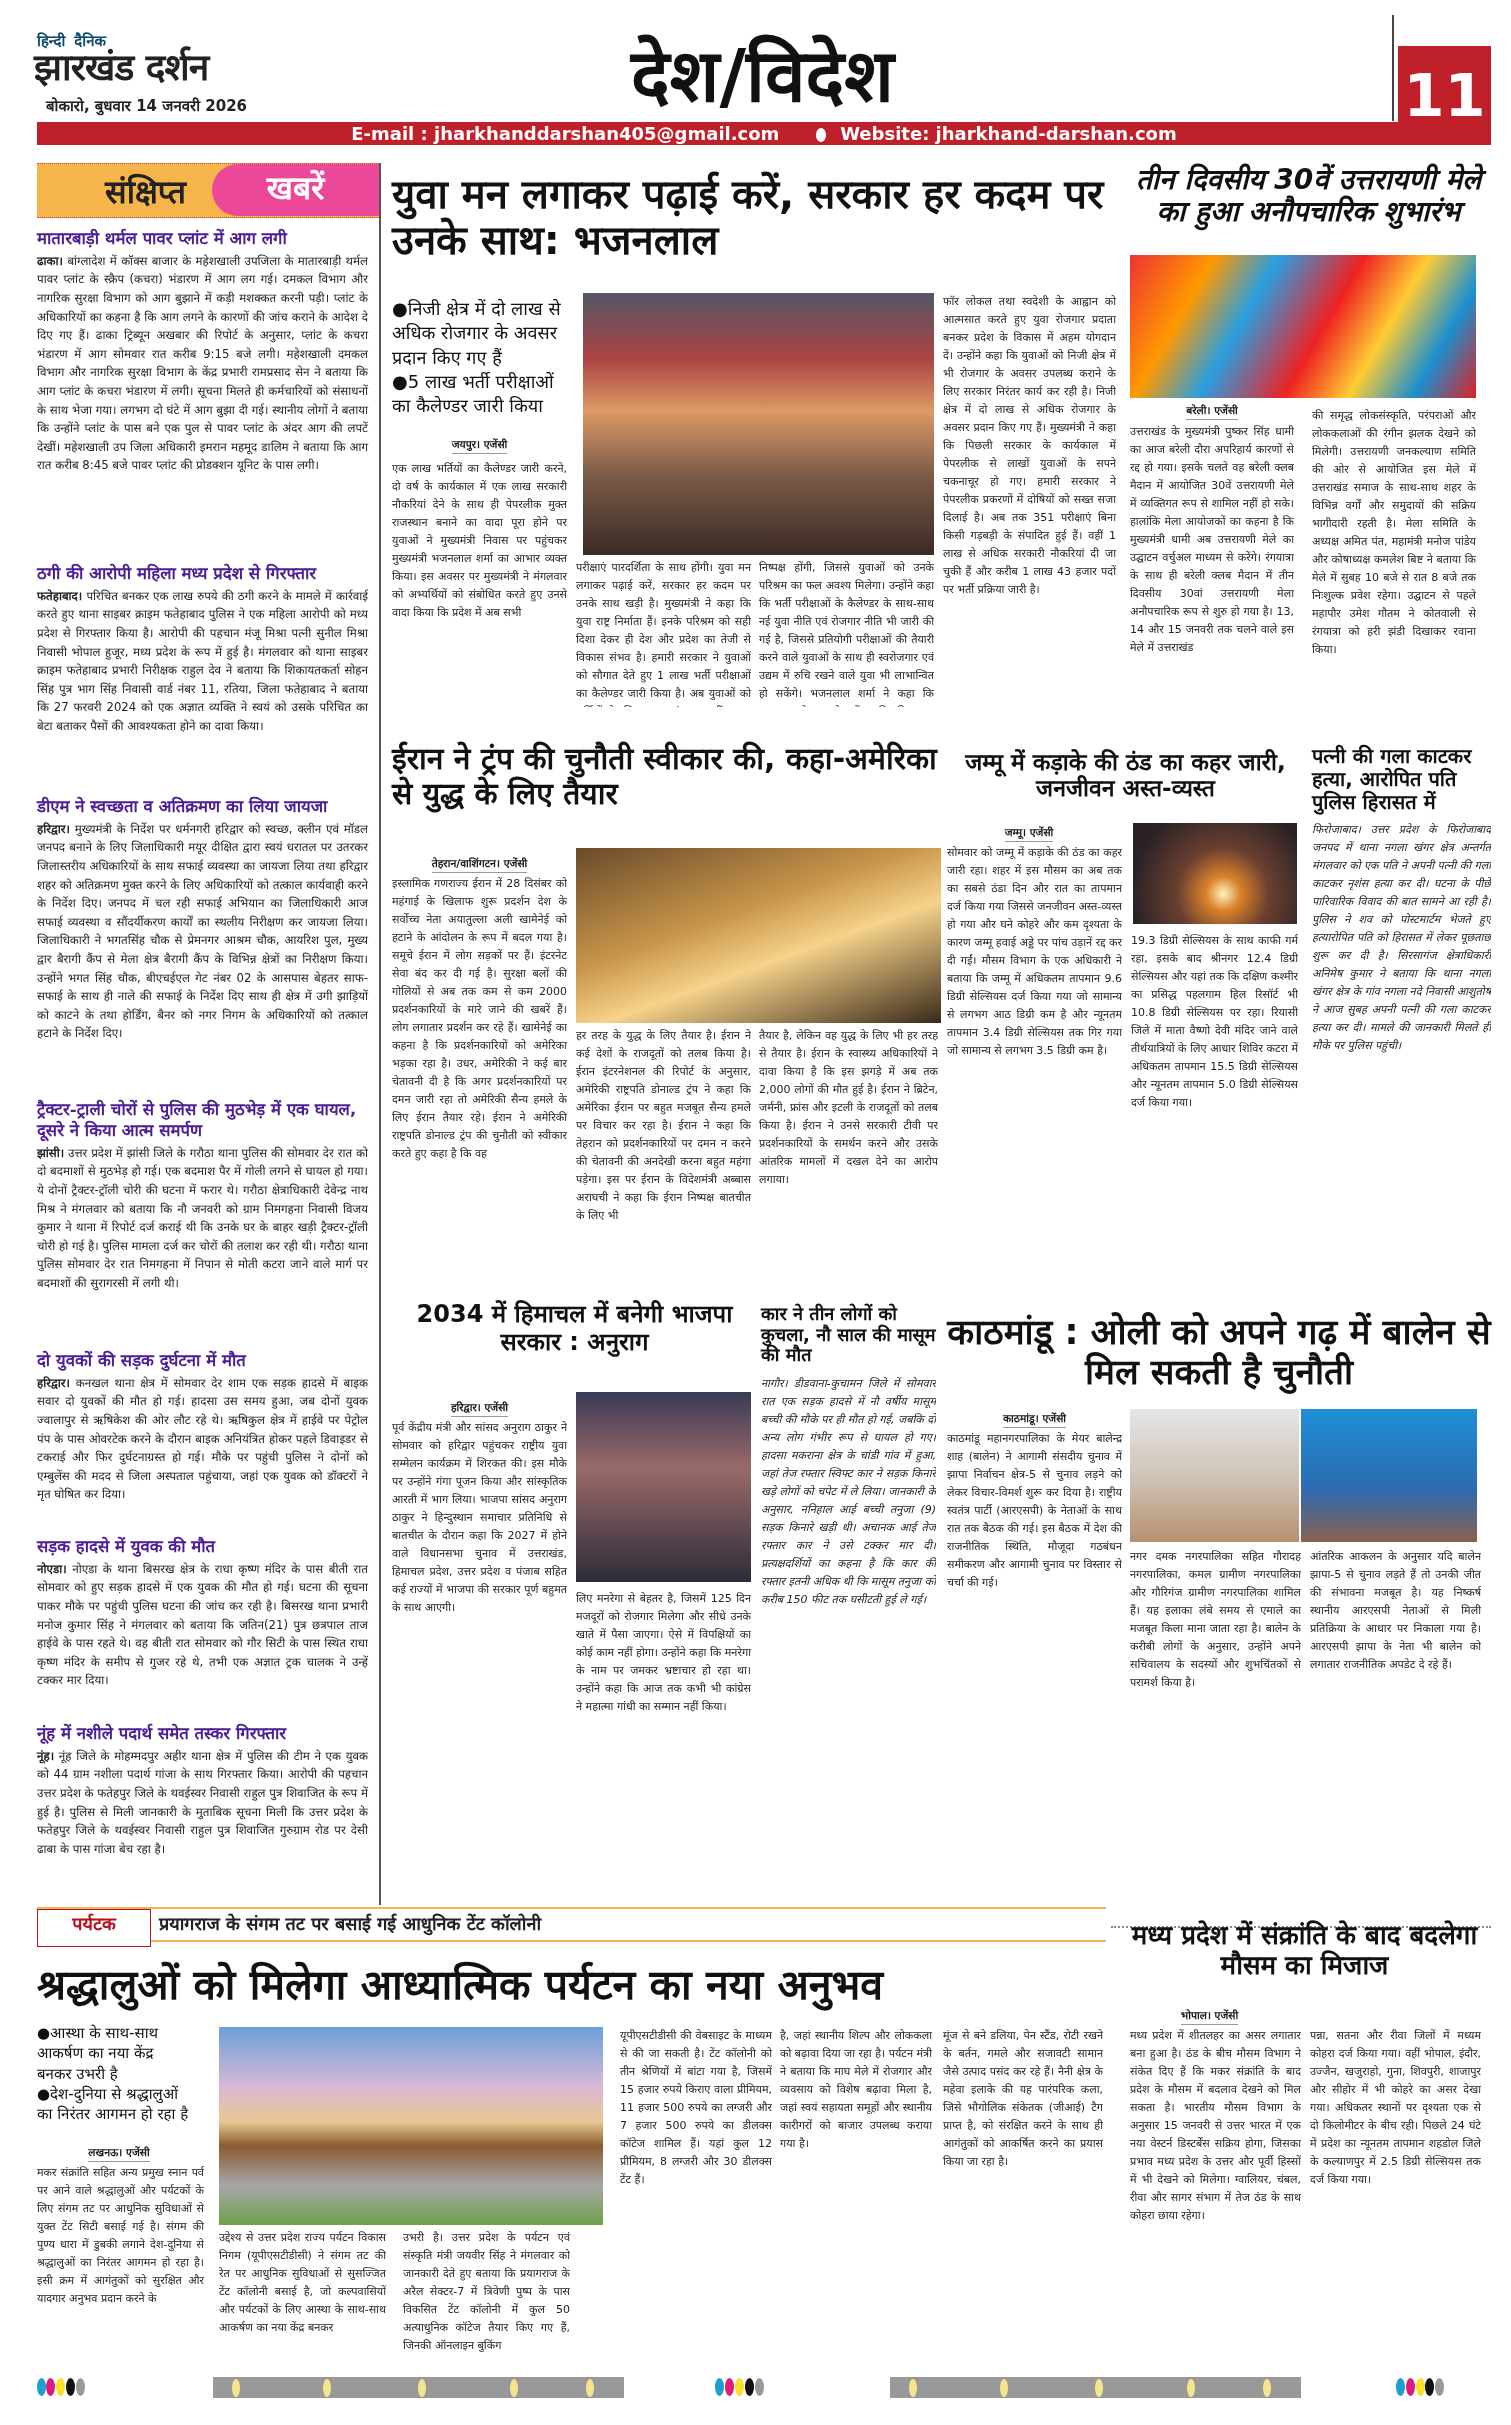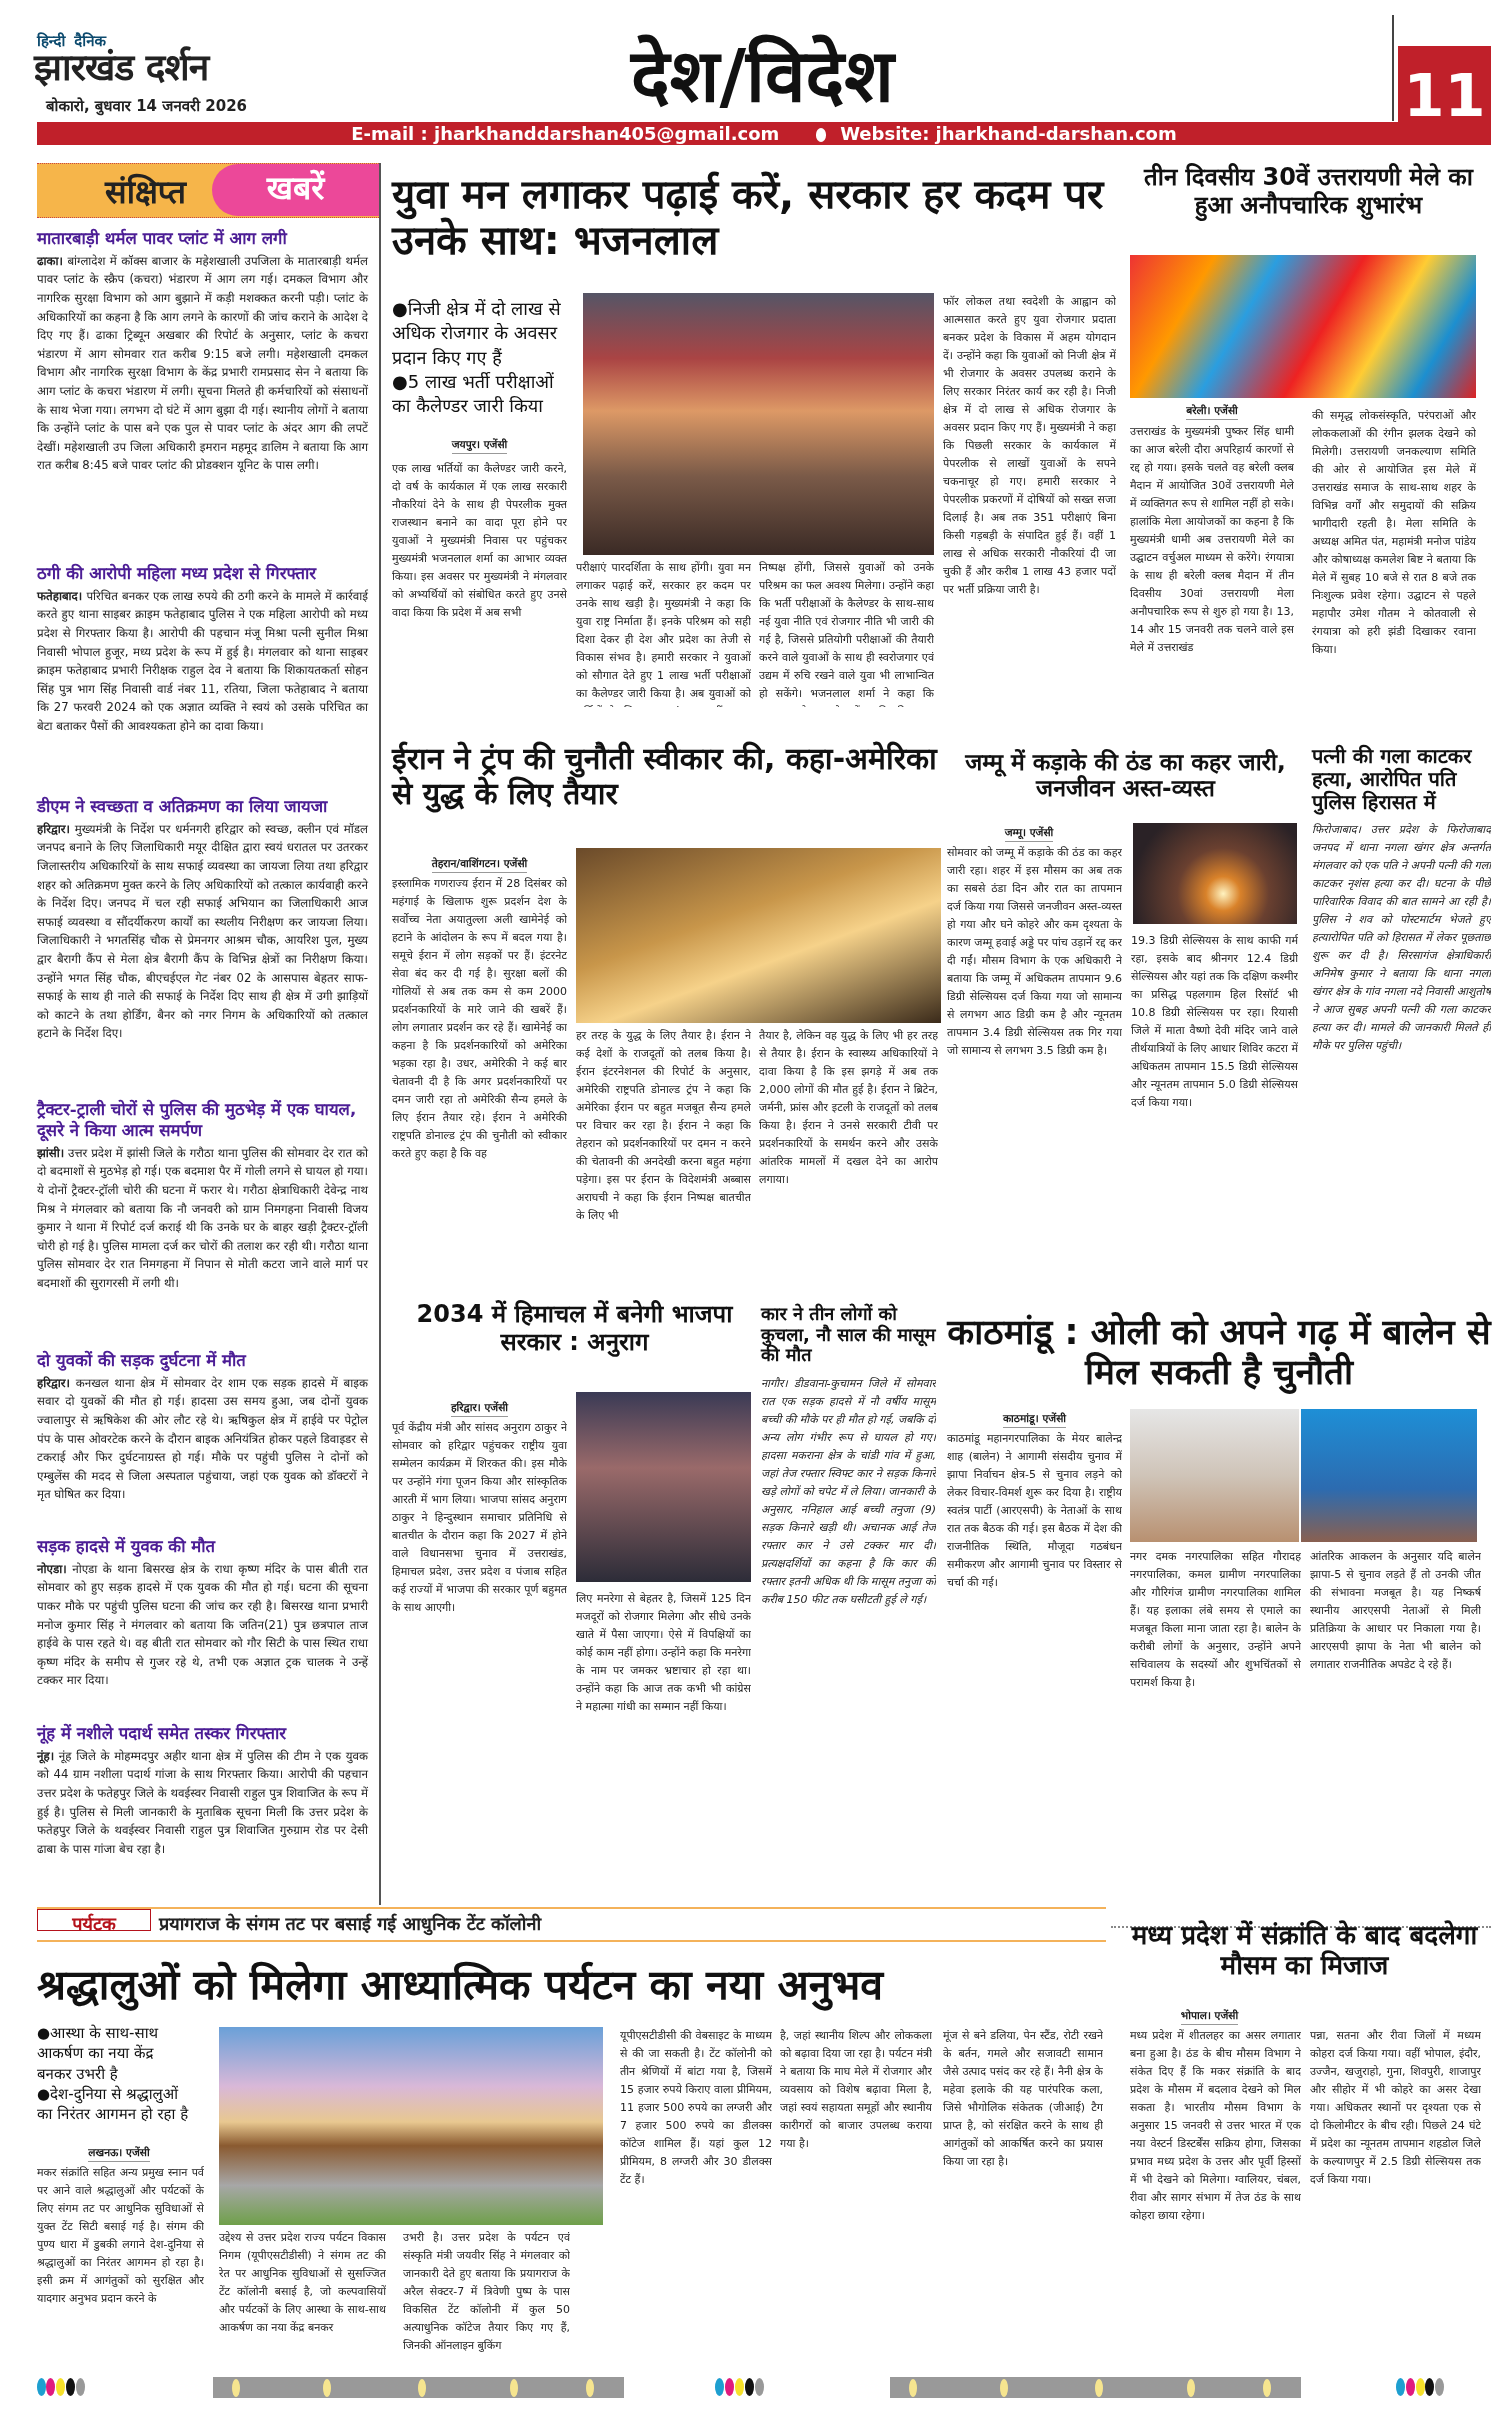--- a/index.html
+++ b/index.html
@@ -35,21 +35,21 @@
   .ph-rally { background: linear-gradient(180deg,#556 0%,#a44 25%,#d96 45%,#7a5a48 70%,#3a2a25 100%); }
   .ph-mela { background: linear-gradient(120deg,#e33 0%,#f90 20%,#2a9ee0 35%,#e22 55%,#fc3 70%,#1c8fd0 85%,#d22 100%); }
   .ph-iran { background: linear-gradient(160deg,#6a4a2a 0%,#c8964a 40%,#f6d28a 60%,#3a2a1a 100%); }
   .ph-fog { background: radial-gradient(circle at 55% 70%,#fff3c0 0%,#d9822a 15%,#6a4030 40%,#2a2226 80%); }
   .ph-himachal { background: linear-gradient(180deg,#3a3a55 0%,#9a6a6a 40%,#2c2c38 100%); }
   .ph-oli { background: linear-gradient(180deg,#e6e6e6 0%,#cfc4b8 50%,#b89070 100%); }
   .ph-balen { background: linear-gradient(180deg,#1e8fd6 0%,#2c6bb0 60%,#8a6050 100%); }
   .ph-tent { background: linear-gradient(180deg,#6aa0d8 0%,#d9b8d8 30%,#e8c890 48%,#8a5a30 60%,#a7a7a7 80%,#6fa04a 100%); }
 
   .tourism-bar { left: 37px; top: 1907px; width: 1069px; height: 35px; border-top: 2.3px solid #f4b25a; border-bottom: 2.3px solid #f4b25a; }
-  .tourism-tag { position: absolute; left: 0; top: 0; width: 114px; height: 22px; border: 1.5px solid #b5121b; color: #b5121b; font-size: 18px; font-weight: bold; text-align: center; line-height: 27px; background: #fff; }
+  .tourism-tag { position: absolute; left: 0; top: 0; width: 114px; height: 38px; border: 1.5px solid #b5121b; color: #b5121b; font-size: 18px; font-weight: bold; text-align: center; line-height: 27px; background: #fff; }
   .tourism-sub { position: absolute; left: 122px; top: 2.3px; font-size: 18px; font-weight: bold; color: #222; }
   .tourism-rule { left: 1111px; top: 1926px; width: 380px; height: 2.3px; border-top: 2.3px dotted #888; }
 
   
   .reg { top: 2378px; height: 18px; width: 9px; border-radius: 50%; }
   .strip { top: 2377px; height: 21px; background: #999; }
   .strip span { position: absolute; top: 1.5px; width: 7.6px; height: 18px; border-radius: 50%; background: #f6e58f; }
 </style>
 </head>
 <body>
@@ -108,21 +108,21 @@
 </div>
 <div class="abs" style="left:392px;top:437px;width:175px;text-align:center;">
   <span class="dateline-small">जयपुर। एजेंसी</span>
 </div>
 <div class="abs photo ph-rally" style="left:583px;top:293px;width:351px;height:262px;"></div>
 <div class="abs body-text" style="left:392px;top:460px;width:175px;height:247px;overflow:hidden;">एक लाख भर्तियों का कैलेण्डर जारी करने, दो वर्ष के कार्यकाल में एक लाख सरकारी नौकरियां देने के साथ ही पेपरलीक मुक्त राजस्थान बनाने का वादा पूरा होने पर युवाओं ने मुख्यमंत्री निवास पर पहुंचकर मुख्यमंत्री भजनलाल शर्मा का आभार व्यक्त किया। इस अवसर पर मुख्यमंत्री ने मंगलवार को अभ्यर्थियों को संबोधित करते हुए उनसे वादा किया कि प्रदेश में अब सभी</div>
 <div class="abs body-text" style="left:576px;top:559px;width:175px;height:148px;overflow:hidden;">परीक्षाएं पारदर्शिता के साथ होंगी। युवा मन लगाकर पढ़ाई करें, सरकार हर कदम पर उनके साथ खड़ी है। मुख्यमंत्री ने कहा कि युवा राष्ट्र निर्माता हैं। इनके परिश्रम को सही दिशा देकर ही देश और प्रदेश का तेजी से विकास संभव है। हमारी सरकार ने युवाओं को सौगात देते हुए 1 लाख भर्ती परीक्षाओं का कैलेण्डर जारी किया है। अब युवाओं को भर्तियों के लिए लम्बा इंतजार नहीं करना होगा। भर्ती परीक्षाएं समय पर होंगी और</div>
 <div class="abs body-text" style="left:759px;top:559px;width:175px;height:148px;overflow:hidden;">निष्पक्ष होंगी, जिससे युवाओं को उनके परिश्रम का फल अवश्य मिलेगा। उन्होंने कहा कि भर्ती परीक्षाओं के कैलेण्डर के साथ-साथ नई युवा नीति एवं रोजगार नीति भी जारी की गई है, जिससे प्रतियोगी परीक्षाओं की तैयारी करने वाले युवाओं के साथ ही स्वरोजगार एवं उद्यम में रुचि रखने वाले युवा भी लाभान्वित हो सकेंगे। भजनलाल शर्मा ने कहा कि राजस्थान के हर क्षेत्र में प्रगति की अपार संभावनाएं हैं। प्रधानमंत्री नरेन्द्र मोदी के वोकल</div>
 <div class="abs body-text" style="left:943px;top:293px;width:173px;height:415px;overflow:hidden;">फॉर लोकल तथा स्वदेशी के आह्वान को आत्मसात करते हुए युवा रोजगार प्रदाता बनकर प्रदेश के विकास में अहम योगदान दें। उन्होंने कहा कि युवाओं को निजी क्षेत्र में भी रोजगार के अवसर उपलब्ध कराने के लिए सरकार निरंतर कार्य कर रही है। निजी क्षेत्र में दो लाख से अधिक रोजगार के अवसर प्रदान किए गए हैं। मुख्यमंत्री ने कहा कि पिछली सरकार के कार्यकाल में पेपरलीक से लाखों युवाओं के सपने चकनाचूर हो गए। हमारी सरकार ने पेपरलीक प्रकरणों में दोषियों को सख्त सजा दिलाई है। अब तक 351 परीक्षाएं बिना किसी गड़बड़ी के संपादित हुई हैं। वहीं 1 लाख से अधिक सरकारी नौकरियां दी जा चुकी हैं और करीब 1 लाख 43 हजार पदों पर भर्ती प्रक्रिया जारी है।</div>
 
-<div class="abs headline" style="left:1130px;top:164px;width:357px;font-size:24px;text-align:center;">तीन दिवसीय 30वें उत्तरायणी मेले का हुआ अनौपचारिक शुभारंभ</div>
+<div class="abs headline" style="left:1130px;top:164px;width:357px;font-size:28px;text-align:center;font-style:italic;">तीन दिवसीय 30वें उत्तरायणी मेले का हुआ अनौपचारिक शुभारंभ</div>
 <div class="abs photo ph-mela" style="left:1130px;top:255px;width:346px;height:143px;"></div>
 <div class="abs" style="left:1130px;top:403px;width:164px;text-align:center;">
   <span class="dateline-small">बरेली। एजेंसी</span>
 </div>
 <div class="abs body-text" style="left:1130px;top:423px;width:164px;height:297px;overflow:hidden;">उत्तराखंड के मुख्यमंत्री पुष्कर सिंह धामी का आज बरेली दौरा अपरिहार्य कारणों से रद्द हो गया। इसके चलते वह बरेली क्लब मैदान में आयोजित 30वें उत्तरायणी मेले में व्यक्तिगत रूप से शामिल नहीं हो सके। हालांकि मेला आयोजकों का कहना है कि मुख्यमंत्री धामी अब उत्तरायणी मेले का उद्घाटन वर्चुअल माध्यम से करेंगे। रंगयात्रा के साथ ही बरेली क्लब मैदान में तीन दिवसीय 30वां उत्तरायणी मेला अनौपचारिक रूप से शुरु हो गया है। 13, 14 और 15 जनवरी तक चलने वाले इस मेले में उत्तराखंड</div>
 <div class="abs body-text" style="left:1312px;top:407px;width:164px;height:312px;overflow:hidden;">की समृद्ध लोकसंस्कृति, परंपराओं और लोककलाओं की रंगीन झलक देखने को मिलेगी। उत्तरायणी जनकल्याण समिति की ओर से आयोजित इस मेले में उत्तराखंड समाज के साथ-साथ शहर के विभिन्न वर्गों और समुदायों की सक्रिय भागीदारी रहती है। मेला समिति के अध्यक्ष अमित पंत, महामंत्री मनोज पांडेय और कोषाध्यक्ष कमलेश बिष्ट ने बताया कि मेले में सुबह 10 बजे से रात 8 बजे तक निःशुल्क प्रवेश रहेगा। उद्घाटन से पहले महापौर उमेश गौतम ने कोतवाली से रंगयात्रा को हरी झंडी दिखाकर रवाना किया।</div>
 
 <div class="abs headline" style="left:392px;top:742px;width:555px;font-size:30px;">ईरान ने ट्रंप की चुनौती स्वीकार की, कहा-अमेरिका से युद्ध के लिए तैयार</div>
 <div class="abs" style="left:392px;top:856px;width:175px;text-align:center;">
   <span class="dateline-small">तेहरान/वाशिंगटन। एजेंसी</span>

